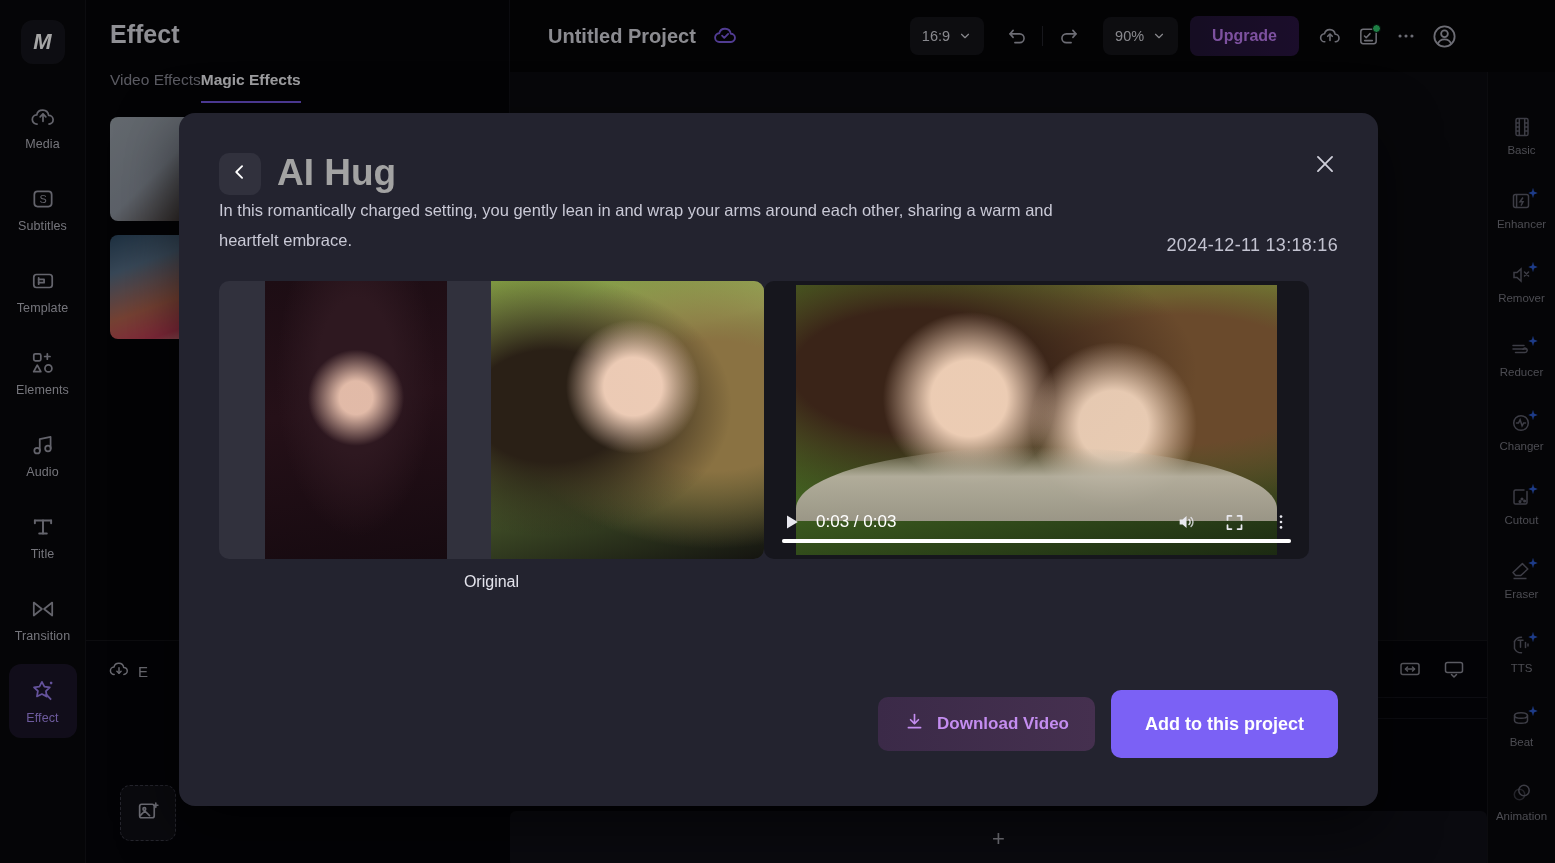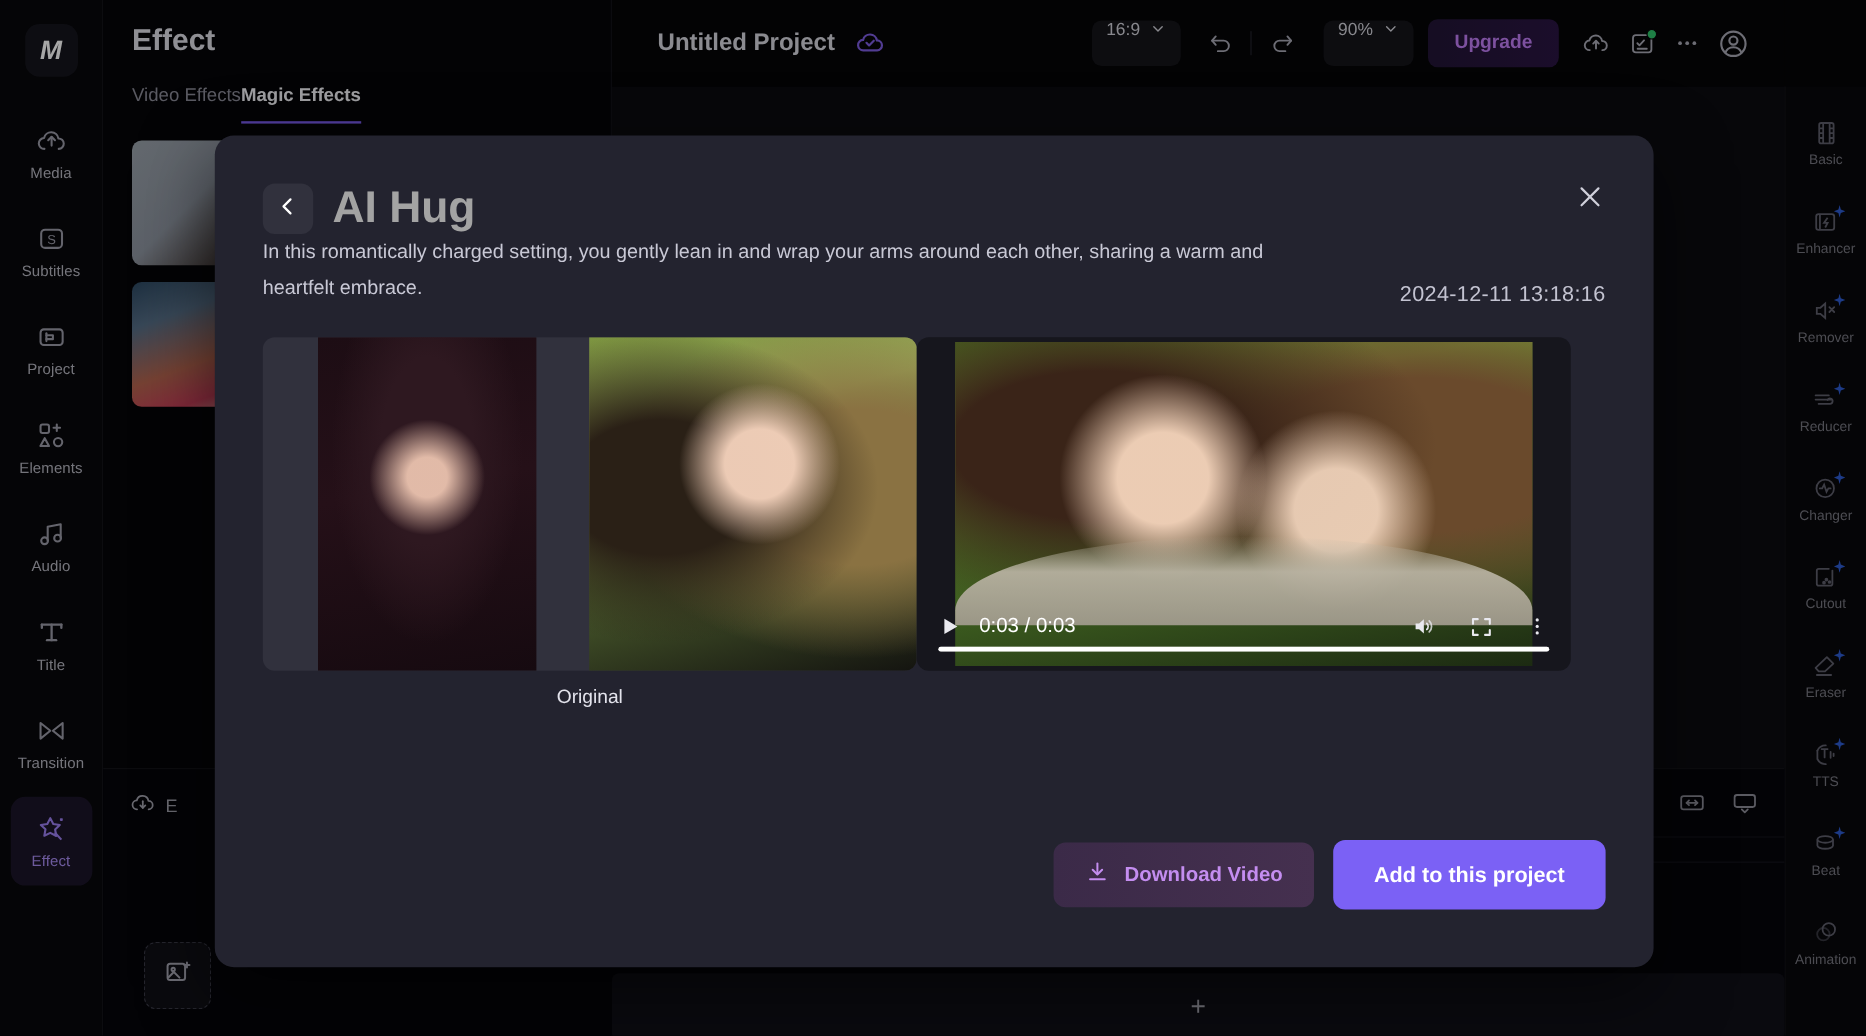--- a/index.html
+++ b/index.html
@@ -58,21 +58,21 @@
   
   .topbar {
     position: absolute; left: 510px; top: 0; right: 68px; height: 72px;
     display: flex; align-items: center; background: #050507;
   }
   .proj-title { color: #d6d6de; font-size: 20px; font-weight: bold; margin-left: 38px; }
   .cloud-ok { margin-left: 16px; color: #7d5ce0; display: flex; }
   .topbar-right { margin-left: auto; display: flex; align-items: center; gap: 0px; }
   .pill {
     height: 38px; min-width: 74px; border-radius: 8px; background: #141419;
-    display: flex; align-items: flex-start; justify-content: center; gap: 8px;
+    display: flex; align-items: center; justify-content: center; gap: 8px;
     color: #d2d2da; font-size: 14.5px; padding: 0 12px; cursor: pointer;
   }
   .icon-btn {
     width: 38px; height: 38px; border-radius: 8px; display: flex;
     align-items: center; justify-content: center; color: #a8a8b4; cursor: pointer;
   }
   .divider-v { width: 1px; height: 20px; background: #24242c; margin: 0 6px; }
   .upgrade-btn {
     height: 40px; border-radius: 8px; padding: 0 22px;
     background: linear-gradient(90deg,#221436 0%,#2a1442 100%);
@@ -85,21 +85,21 @@
   }
 
   
   .right-rail {
     position: absolute; right: 0; top: 72px; width: 68px; bottom: 0;
     background: #08080b; border-left: 1px solid #131318;
     display: flex; flex-direction: column; align-items: center; padding-top: 10px;
   }
   .rr-item {
     width: 64px; height: 74px; display: flex; flex-direction: column;
-    align-items: center; justify-content: center; gap: 5px; cursor: pointer;
+    align-items: center; justify-content: flex-end; gap: 5px; cursor: pointer;
   }
   .rr-item .ico { width: 24px; height: 24px; color: #5e5e6b; position: relative; }
   .rr-item .lbl { font-size: 11.5px; color: #76767f; }
   .spark { position: absolute; top: -4px; right: -5px; color: #2d5bd0; }
 
   
   .timeline {
     position: absolute; left: 510px; top: 640px; right: 68px; bottom: 0;
     background: #05050a; border-top: 1px solid #131318;
   }
@@ -198,21 +198,21 @@
   .modal-actions {
     position: absolute; right: 40px; bottom: 48px; display: flex; gap: 16px; align-items: center;
   }
   .btn-download {
     height: 54px; padding: 0 26px; border-radius: 10px;
     background: linear-gradient(90deg,#3b2a48 0%,#45304f 100%);
     color: #c48df0; font-size: 17px; font-weight: bold;
     display: flex; align-items: center; gap: 12px; cursor: pointer;
   }
   .btn-add {
-    height: 58px; padding: 0 34px; border-radius: 10px; background: #7b61f5;
+    height: 68px; padding: 0 34px; border-radius: 10px; background: #7b61f5;
     color: #ffffff; font-size: 18px; font-weight: bold;
     display: flex; align-items: center; cursor: pointer;
   }
 </style>
 </head>
 <body>
 
 <div class="app">
 
   <div class="left-rail">
@@ -241,21 +241,21 @@
       </div>
 
       <div class="rail-item">
         <span class="ico">
           <svg viewBox="0 0 24 24" fill="none" stroke="currentColor" stroke-width="1.6" stroke-linecap="round" stroke-linejoin="round">
               <rect x="3.5" y="6" width="17" height="12" rx="2.5"></rect>
               <path d="M8 9v6"></path>
               <path d="M8 10.5h5v3H8"></path>
             </svg>
         </span>
-        <span class="lbl">Project</span>
+        <span class="lbl">Template</span>
       </div>
 
       <div class="rail-item">
         <span class="ico">
           <svg viewBox="0 0 24 24" fill="none" stroke="currentColor" stroke-width="1.6" stroke-linecap="round" stroke-linejoin="round">
               <rect x="3.5" y="3.5" width="6.5" height="6.5" rx="1.5"></rect>
               <path d="M16 3.5v5M13.5 6h5"></path>
               <path d="M6.7 14 10 20H3.4z"></path>
               <circle cx="17" cy="17" r="3.2"></circle>
             </svg>

